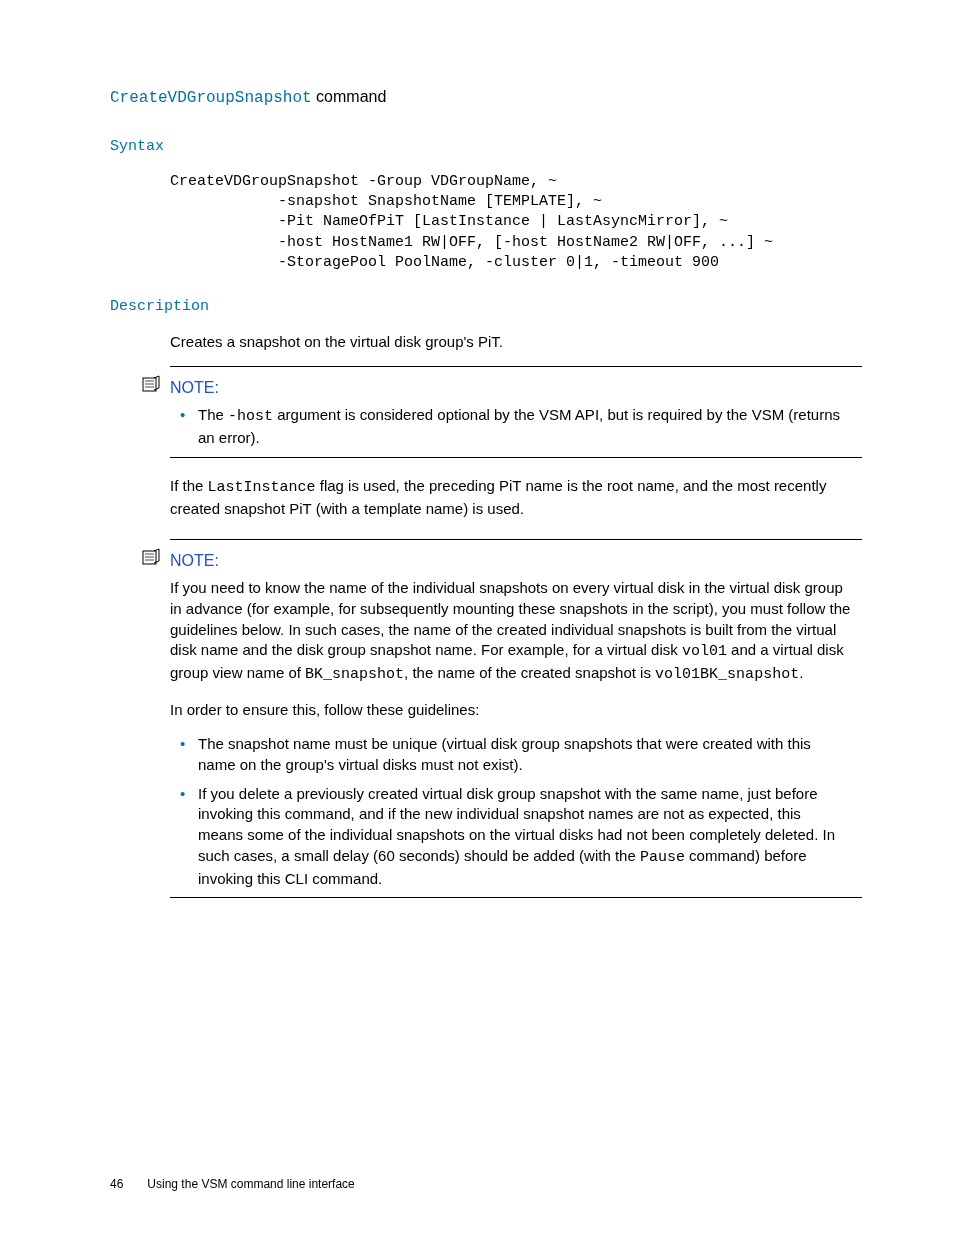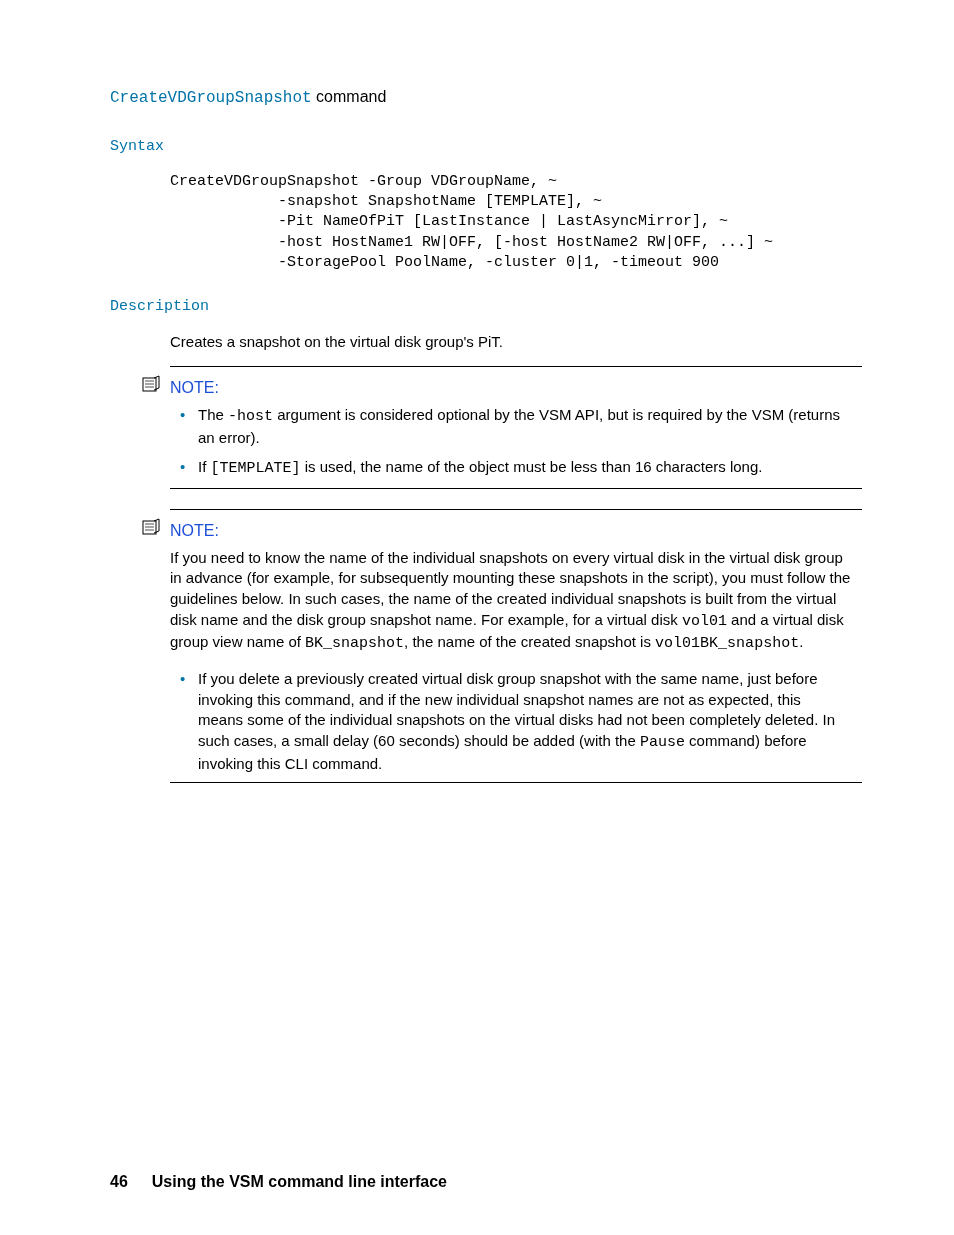--- a/index.html
+++ b/index.html
@@ -34,21 +34,21 @@
   .note-icon {
     position:absolute; left:-28px; top:-2px; width:18px; height:18px;
     display:inline-block;
   }
   ul.bul { list-style:none; padding:0; margin:0 0 8px 0; }
   ul.bul > li { position:relative; padding-left:28px; margin:0 12px 8px 0; }
   ul.bul > li:before { content:"•"; color:#0073a8; position:absolute; left:10px; top:0; font-size:15px; }
   .mono { font-family:"Courier New", monospace; }
   .footer {
     position:absolute; left:110px; bottom:42px;
-    font-size:16px; color:#000;font-weight:bold;
+    font-size:12px; color:#000;
   }
   .footer .pg { margin-right:24px; }
   .note-block { margin-left:0; }
 </style>
 </head>
 <body>
 
 <div class="title">
   <span class="code">CreateVDGroupSnapshot</span><span class="reg"> command</span>
 </div>
@@ -71,42 +71,46 @@
         <svg viewBox="0 0 18 18">
             <rect x="1" y="3" width="13" height="13" fill="none" stroke="#000" stroke-width="1"></rect>
             <path d="M12 3 l5 -2 v12 l-5 2" fill="none" stroke="#000" stroke-width="1"></path>
             <path d="M3 6 h9 M3 9 h9 M3 12 h9" stroke="#000" stroke-width="0.7"></path>
           </svg>
       </span>
       <span>NOTE:</span>
     </div>
     <ul class="bul">
       <li><span>The </span><span class="mono">-host</span><span> argument is considered optional by the VSM API, but is required by the VSM (returns an error).</span></li>
-      <li><span>If </span><span class="mono">[TEMPLATE]</span><span> is used, the name of the object must be less than 16 characters long.</span></li>
     </ul>
     <hr class="sep">
   </div>
 
+  <p class="para" style="margin-top:18px;">
+    <span>If the </span><span class="mono">LastInstance</span><span> flag is used, the preceding PiT name is the root name, and the most recently created snapshot PiT (with a template name) is used.</span>
+  </p>
 
   <div class="note-block" style="margin-top:20px;">
     <hr class="sep">
     <div class="note-head">
       <span class="note-icon">
         <svg viewBox="0 0 18 18">
             <rect x="1" y="3" width="13" height="13" fill="none" stroke="#000" stroke-width="1"></rect>
             <path d="M12 3 l5 -2 v12 l-5 2" fill="none" stroke="#000" stroke-width="1"></path>
             <path d="M3 6 h9 M3 9 h9 M3 12 h9" stroke="#000" stroke-width="0.7"></path>
           </svg>
       </span>
       <span>NOTE:</span>
     </div>
     <p class="para">
       <span>If you need to know the name of the individual snapshots on every virtual disk in the virtual disk group in advance (for example, for subsequently mounting these snapshots in the script), you must follow the guidelines below. In such cases, the name of the created individual snapshots is built from the virtual disk name and the disk group snapshot name. For example, for a virtual disk </span><span class="mono">vol01</span><span> and a virtual disk group view name of </span><span class="mono">BK_snapshot</span><span>, the name of the created snapshot is </span><span class="mono">vol01BK_snapshot</span><span>.</span>
     </p>
+    <p class="para">In order to ensure this, follow these guidelines:</p>
     <ul class="bul">
+      <li><span>The snapshot name must be unique (virtual disk group snapshots that were created with this name on the group's virtual disks must not exist).</span></li>
       <li><span>If you delete a previously created virtual disk group snapshot with the same name, just before invoking this command, and if the new individual snapshot names are not as expected, this means some of the individual snapshots on the virtual disks had not been completely deleted. In such cases, a small delay (60 seconds) should be added (with the </span><span class="mono">Pause</span><span> command) before invoking this CLI command.</span></li>
     </ul>
     <hr class="sep">
   </div>
 </div>
 
 <div class="footer">
   <span class="pg">46</span><span>Using the VSM command line interface</span>
 </div>
 

